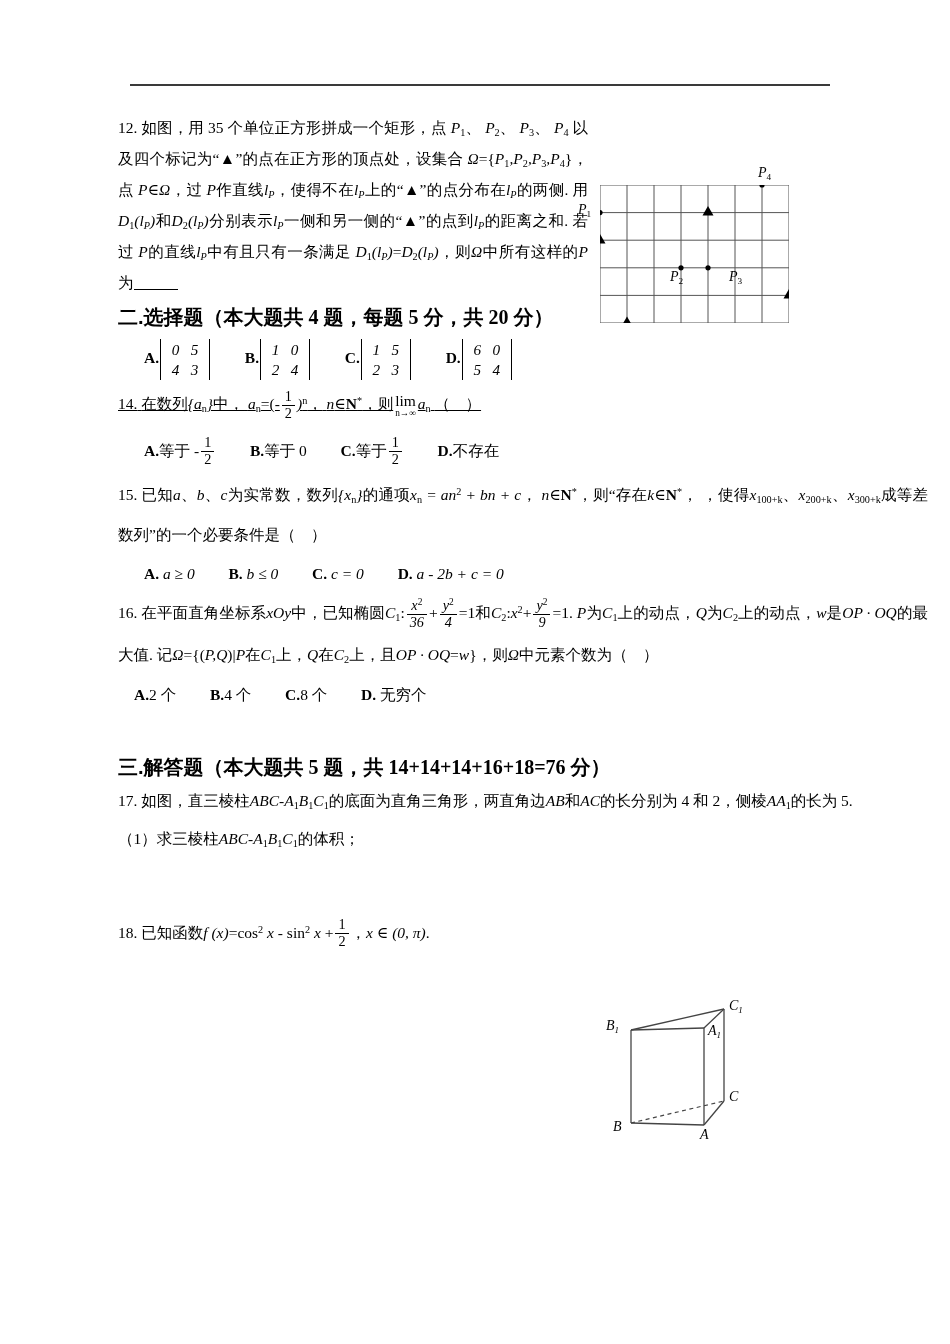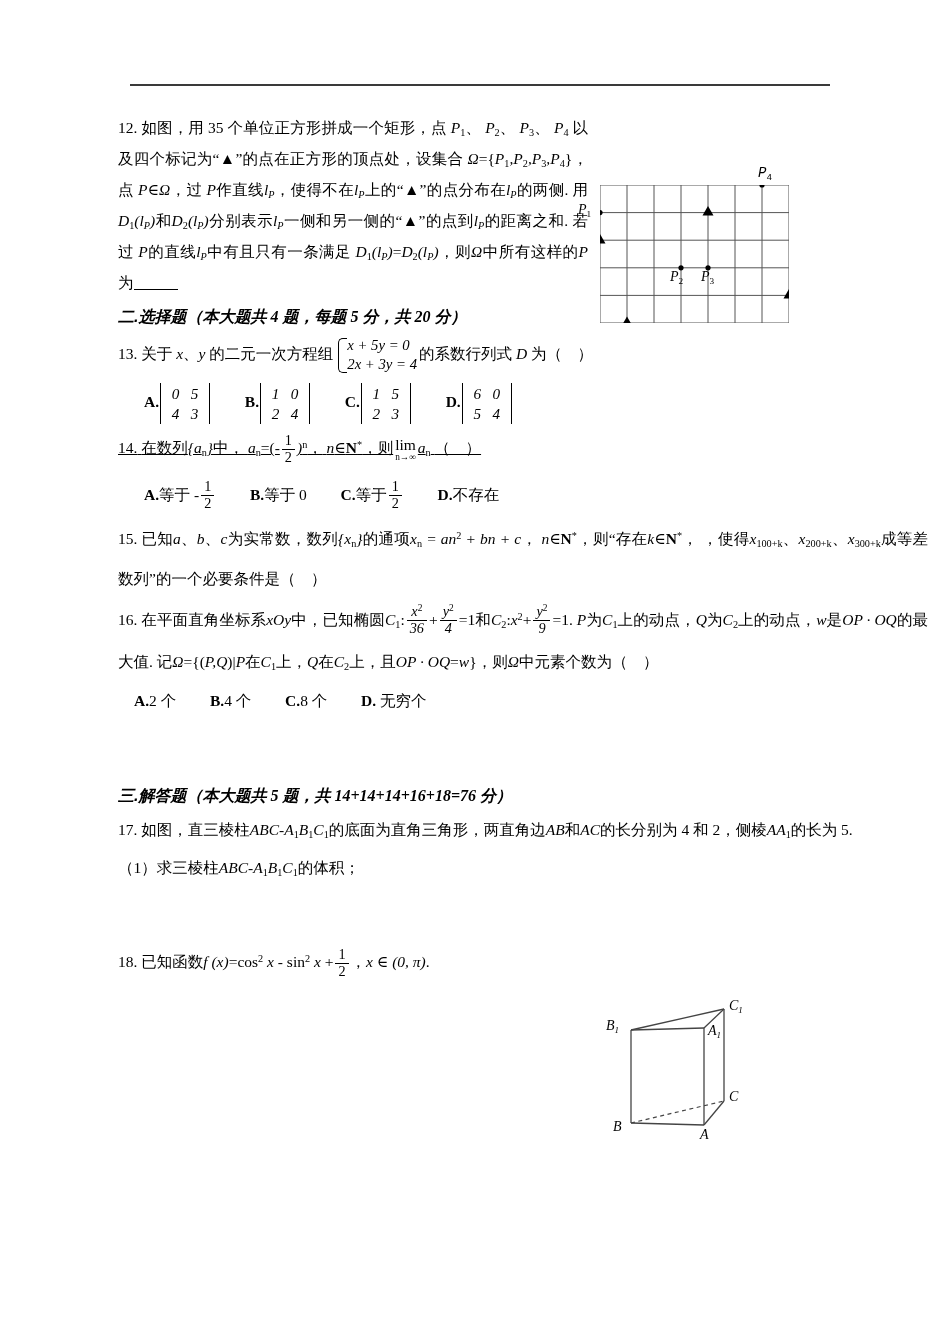--- a/index.html
+++ b/index.html
@@ -37,25 +37,24 @@
   }
   .q {
     position: relative;
     font-size: 15.5px;
     line-height: 31px;
     text-align: justify;
   }
   .q-12 { width: 470px; }
   .sec-head {
     font-weight: bold;
-    font-size: 16px;
+    font-size: 20px;
     line-height: 30px;
     margin-top: 4px;
     font-family: "Liberation Sans", "DejaVu Sans", sans-serif;
-    font-style: italic;
   }
   .sec-head .cn { font-family: "Liberation Serif","DejaVu Serif",serif; }
   .opts {
     font-size: 15.5px;
     line-height: 30px;
     padding-left: 26px;
   }
   .opts .opt { display: inline-block; vertical-align: middle; }
   .opt-gap { display: inline-block; width: 26px; }
   .lbl { font-family: "Liberation Serif","DejaVu Serif",serif; font-weight: bold; }
@@ -189,22 +188,22 @@
       </g>
       <g fill="#000">
         <polygon points="0,49 -5.5,58.5 5.5,58.5"></polygon>
         <polygon points="108,21 102.5,30.5 113.5,30.5"></polygon>
         <polygon points="189,104 183.5,113.5 194.5,113.5"></polygon>
         <polygon points="27,131.5 21.5,141 32.5,141"></polygon>
       </g>
     </svg>
     <span class="fig-label" style="left:-22px; top:17px;">P<sub>1</sub></span>
     <span class="fig-label" style="left:70px; top:84px;">P<sub>2</sub></span>
-    <span class="fig-label" style="left:101px; top:84px;">P<sub>3</sub></span>
-    <span class="fig-label" style="left:158px; top:-20px;font-family:Liberation Mono, monospace;">P<sub>4</sub></span>
+    <span class="fig-label" style="left:129px; top:84px;">P<sub>3</sub></span>
+    <span class="fig-label" style="left:158px; top:-20px;">P<sub>4</sub></span>
   </div>
 
   <div class="fig-prism">
     <svg width="250" height="150" viewBox="0 0 250 150">
       <g stroke="#444" stroke-width="1.3" fill="none">
 
         <line x1="35" y1="32" x2="35" y2="125"></line>
         <line x1="108" y1="30" x2="108" y2="127"></line>
         <line x1="35" y1="125" x2="108" y2="127"></line>
         <line x1="35" y1="32" x2="108" y2="30"></line>
@@ -243,26 +242,20 @@
       <i class="mi">P</i><span>作直线</span><i class="mi">l<sub class="sub-i">P</sub></i><span>，使得不在</span><i class="mi">l<sub class="sub-i">P</sub></i><span>上的“</span><span>▲</span><span>”的点分布在</span><i class="mi">l<sub class="sub-i">P</sub></i><span>的两侧. 用</span>
       <i class="mi">D<sub>1</sub>(l<sub class="sub-i">P</sub>)</i><span>和</span><i class="mi">D<sub>2</sub>(l<sub class="sub-i">P</sub>)</i><span>分别表示</span><i class="mi">l<sub class="sub-i">P</sub></i><span>一侧和另一侧的“</span><span>▲</span><span>”的点到</span><i class="mi">l<sub class="sub-i">P</sub></i><span>的距离之和. 若过</span>
       <i class="mi">P</i><span>的直线</span><i class="mi">l<sub class="sub-i">P</sub></i><span>中有且只有一条满足</span>
       <i class="mi">D<sub>1</sub>(l<sub class="sub-i">P</sub>)</i><span>=</span><i class="mi">D<sub>2</sub>(l<sub class="sub-i">P</sub>)</i><span>，则</span><span class="mi">Ω</span><span>中所有这样的</span><i class="mi">P</i><span>为</span><span class="blank-line"></span>
     </div>
 
     <div class="sec-head">
       <span>二.</span><span class="cn">选择题</span><span class="cn">（本大题共 4 题，每题 5 分，共 20 分）</span>
     </div>
 
-    <div class="q" style="line-height:44px;">
-      <span>13.</span>
-      <span>关于</span>
-      <i class="mi">x</i><span>、</span><i class="mi">y</i>
-      <span>的二元一次方程组</span><span class="brace-sys"><span class="row mi">x + 5y = 0</span><span class="row mi">2x + 3y = 4</span></span><span>的系数行列式</span> <i class="mi">D</i> <span>为（　）</span>
-    </div>
     <div class="opts" style="line-height:50px;">
       <span class="opt"><span class="lbl">A.</span><span class="det"><span class="drow"><span class="dcell mi">0</span><span class="dcell mi">5</span></span><span class="drow"><span class="dcell mi">4</span><span class="dcell mi">3</span></span></span></span>
       <span class="opt-gap"></span>
       <span class="opt"><span class="lbl">B.</span><span class="det"><span class="drow"><span class="dcell mi">1</span><span class="dcell mi">0</span></span><span class="drow"><span class="dcell mi">2</span><span class="dcell mi">4</span></span></span></span>
       <span class="opt-gap"></span>
       <span class="opt"><span class="lbl">C.</span><span class="det"><span class="drow"><span class="dcell mi">1</span><span class="dcell mi">5</span></span><span class="drow"><span class="dcell mi">2</span><span class="dcell mi">3</span></span></span></span>
       <span class="opt-gap"></span>
       <span class="opt"><span class="lbl">D.</span><span class="det"><span class="drow"><span class="dcell mi">6</span><span class="dcell mi">0</span></span><span class="drow"><span class="dcell mi">5</span><span class="dcell mi">4</span></span></span></span>
     </div>
 
@@ -282,37 +275,46 @@
       <span class="opt-gap"></span>
       <span class="opt"><span class="lbl">D.</span><span>不存在</span></span>
     </div>
 
     <div class="q" style="line-height:40px; width:810px;">
       <span>15.</span>
       <span>已知</span><i class="mi">a</i><span>、</span><i class="mi">b</i><span>、</span><i class="mi">c</i><span>为实常数，数列</span><i class="mi">{x<sub>n</sub>}</i><span>的通项</span><i class="mi">x<sub>n</sub> = an<sup>2</sup> + bn + c</i><span>，</span>
       <i class="mi">n</i><span>∈</span><b>N</b><sup>*</sup><span>，则“存在</span><i class="mi">k</i><span>∈</span><b>N</b><sup>*</sup>，
       <span>，使得</span><i class="mi">x<sub>100+k</sub></i><span>、</span><i class="mi">x<sub>200+k</sub></i><span>、</span><i class="mi">x<sub>300+k</sub></i><span>成等差数列”的一个必要条件是（　）</span>
     </div>
+    <div class="opts" style="line-height:36px;">
+      <span class="opt"><span class="lbl">A.</span> <i class="mi">a ≥ 0</i></span>
+      <span class="opt-gap"></span>
+      <span class="opt"><span class="lbl">B.</span> <i class="mi">b ≤ 0</i></span>
+      <span class="opt-gap"></span>
+      <span class="opt"><span class="lbl">C.</span> <i class="mi">c = 0</i></span>
+      <span class="opt-gap"></span>
+      <span class="opt"><span class="lbl">D.</span> <i class="mi">a - 2b + c = 0</i></span>
+    </div>
 
     <div class="q" style="line-height:42px; width:810px;">
       <span>16.</span>
       <span>在平面直角坐标系</span><i class="mi">xOy</i><span>中，已知椭圆</span><i class="mi">C<sub>1</sub></i><span>:</span><span class="frac"><span class="num mi">x<sup>2</sup></span><span class="den mi">36</span></span><span>+</span><span class="frac"><span class="num mi">y<sup>2</sup></span><span class="den mi">4</span></span><span>=1</span><span>和</span><i class="mi">C<sub>2</sub></i><span>:</span><i class="mi">x<sup>2</sup></i><span>+</span><span class="frac"><span class="num mi">y<sup>2</sup></span><span class="den mi">9</span></span><span>=1</span><span>.</span>
       <i class="mi">P</i><span>为</span><i class="mi">C<sub>1</sub></i><span>上的动点，</span><i class="mi">Q</i><span>为</span><i class="mi">C<sub>2</sub></i><span>上的动点，</span><i class="mi">w</i><span>是</span><i class="mi">OP · OQ</i><span>的最大值. 记</span><span class="mi">Ω</span><span>={(</span><i class="mi">P,Q</i><span>)|</span><i class="mi">P</i><span>在</span><i class="mi">C<sub>1</sub></i><span>上，</span><i class="mi">Q</i><span>在</span><i class="mi">C<sub>2</sub></i><span>上，且</span><i class="mi">OP · OQ</i><span>=</span><i class="mi">w</i><span>}，则</span><span class="mi">Ω</span><span>中元素个数为（　）</span>
     </div>
     <div class="opts" style="line-height:34px; padding-left:16px;">
       <span class="opt"><span class="lbl">A.</span><span>2 个</span></span>
       <span class="opt-gap"></span>
       <span class="opt"><span class="lbl">B.</span><span>4 个</span></span>
       <span class="opt-gap"></span>
       <span class="opt"><span class="lbl">C.</span><span>8 个</span></span>
       <span class="opt-gap"></span>
       <span class="opt"><span class="lbl">D.</span> <span>无穷个</span></span>
     </div>
 
-    <div class="sec-head" style="margin-top:63px;">
+    <div class="sec-head" style="margin-top:40px;">
       <span>三.</span><span class="cn">解答题</span><span class="cn">（本大题共 5 题，共 14+14+14+16+18=76 分）</span>
     </div>
 
     <div class="q" style="line-height:38px; width:810px;">
       <span>17.</span>
       <span>如图，直三棱柱</span><i class="mi">ABC</i><span>-</span><i class="mi">A<sub>1</sub>B<sub>1</sub>C<sub>1</sub></i><span>的底面为直角三角形，两直角边</span><i class="mi">AB</i><span>和</span><i class="mi">AC</i><span>的长分别为 4 和 2，侧棱</span><i class="mi">AA<sub>1</sub></i><span>的长为 5.</span>
     </div>
     <div class="q q-12" style="line-height:38px; width:460px;">
       <div>
         <span>（1）</span><span>求三棱柱</span><i class="mi">ABC</i><span>-</span><i class="mi">A<sub>1</sub>B<sub>1</sub>C<sub>1</sub></i><span>的体积；</span>

